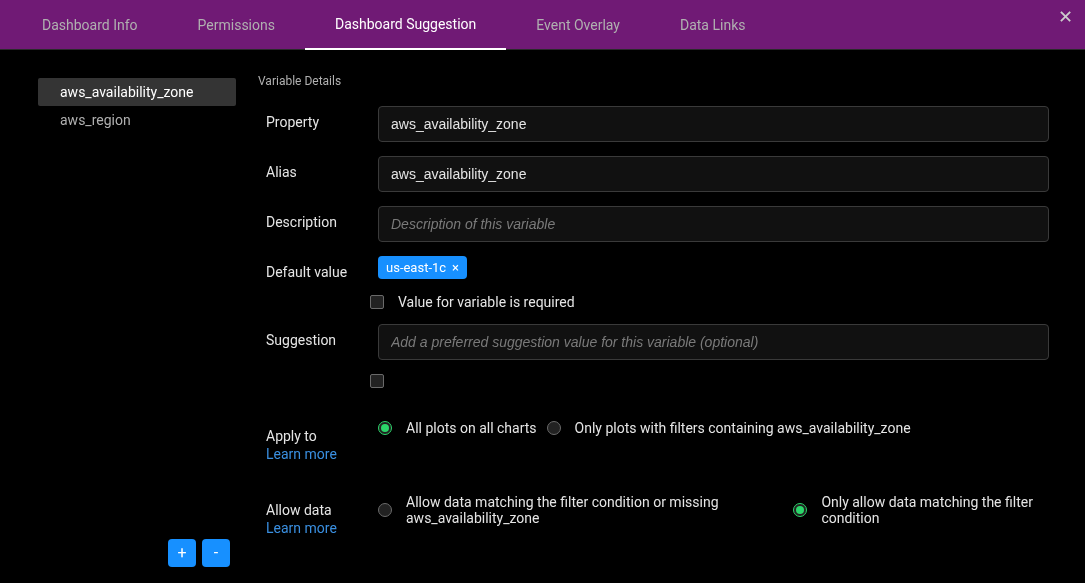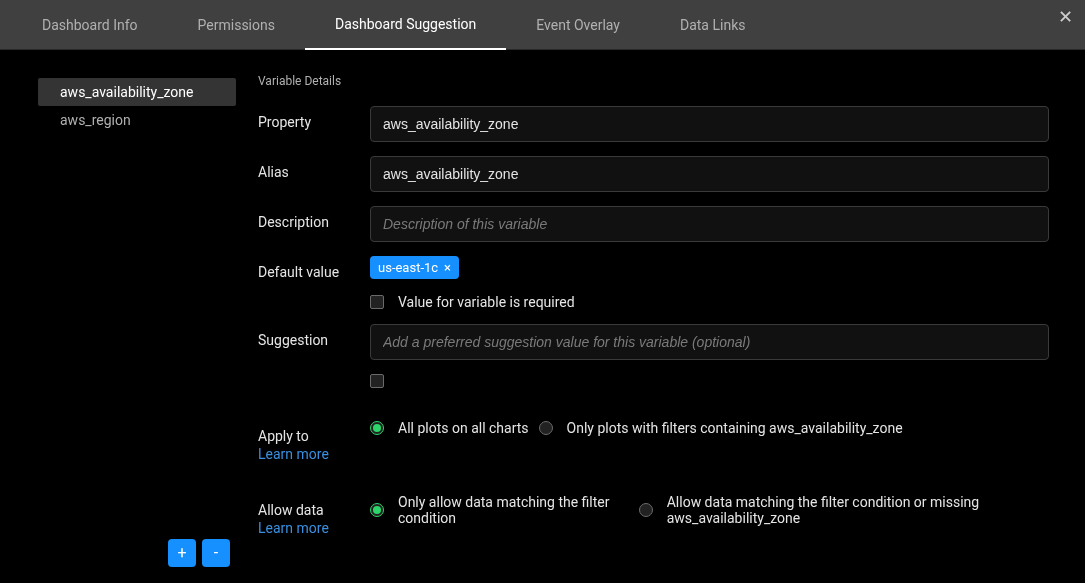--- a/index.html
+++ b/index.html
@@ -9,21 +9,21 @@
   background: #1a1a1a;
   font-family: -apple-system, BlinkMacSystemFont, "Segoe UI", Roboto, sans-serif;
   color: #e5e5e5;
   overflow: hidden;
 }
 .tabs {
   display: flex;
   align-items: center;
   height: 50px;
   border-bottom: 1px solid #2a2a2a;
-  background: #404040;
+  background: #701a75;
   position: relative;
   padding-left: 12px;
 }
 .tab {
   padding: 0 30px;
   height: 50px;
   display: flex;
   align-items: center;
   color: #b0b0b0;
   font-size: 14px;
@@ -97,20 +97,21 @@
   display: flex;
   align-items: flex-start;
   margin-bottom: 14px;
 }
 .form-label {
   width: 112px;
   flex-shrink: 0;
   color: #e5e5e5;
   font-size: 14px;
   padding-top: 8px;
+  margin-left: 8px;
 }
 .form-label a {
   display: block;
   color: #3a8fe0;
   text-decoration: none;
   margin-top: 2px;
 }
 .form-control {
   flex: 1;
 }
@@ -299,24 +300,24 @@
 
     <div class="section-gap"></div>
 
     <div class="form-row">
       <div class="form-label">
         <span>Allow data</span>
         <a href="#">Learn more</a>
       </div>
       <div class="form-control radio-group">
         <div class="radio-row">
+          <div class="radio"></div>
+          <div class="radio-label">Allow data matching the filter condition or missing aws_availability_zone</div>
+        </div>
+        <div class="radio-row">
           <div class="radio checked"></div>
           <div class="radio-label">Only allow data matching the filter condition</div>
         </div>
-        <div class="radio-row">
-          <div class="radio"></div>
-          <div class="radio-label">Allow data matching the filter condition or missing aws_availability_zone</div>
-        </div>
       </div>
     </div>
 
   </div>
 </div>
 
 </body></html>

